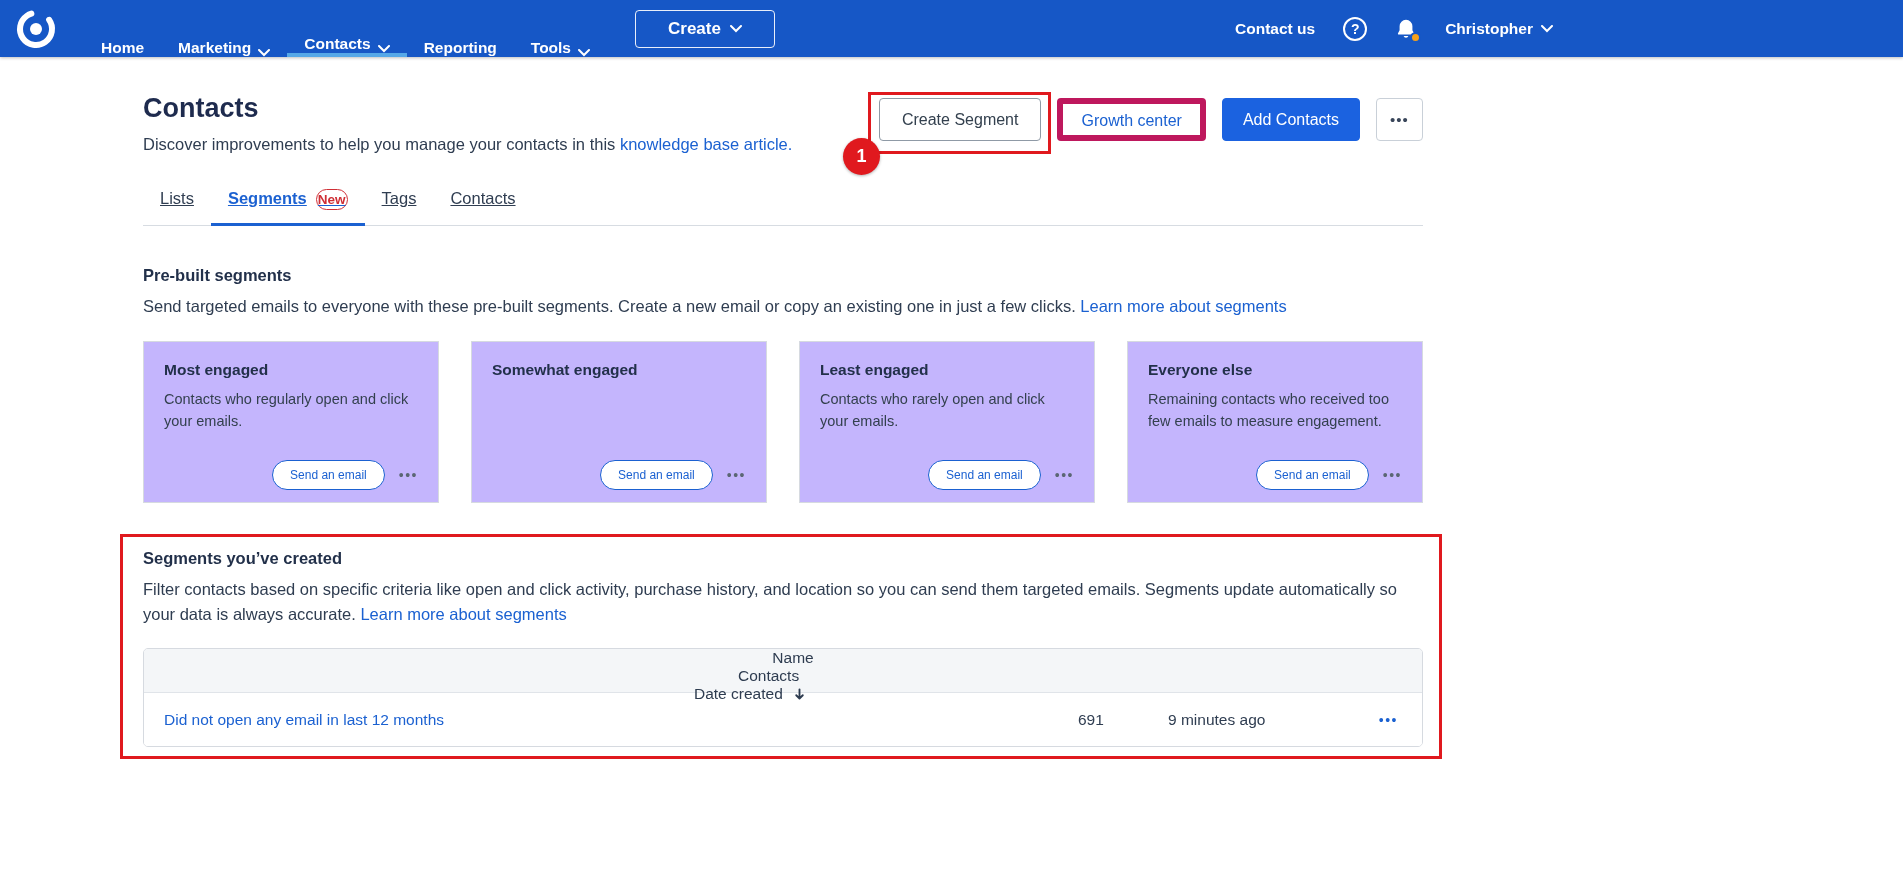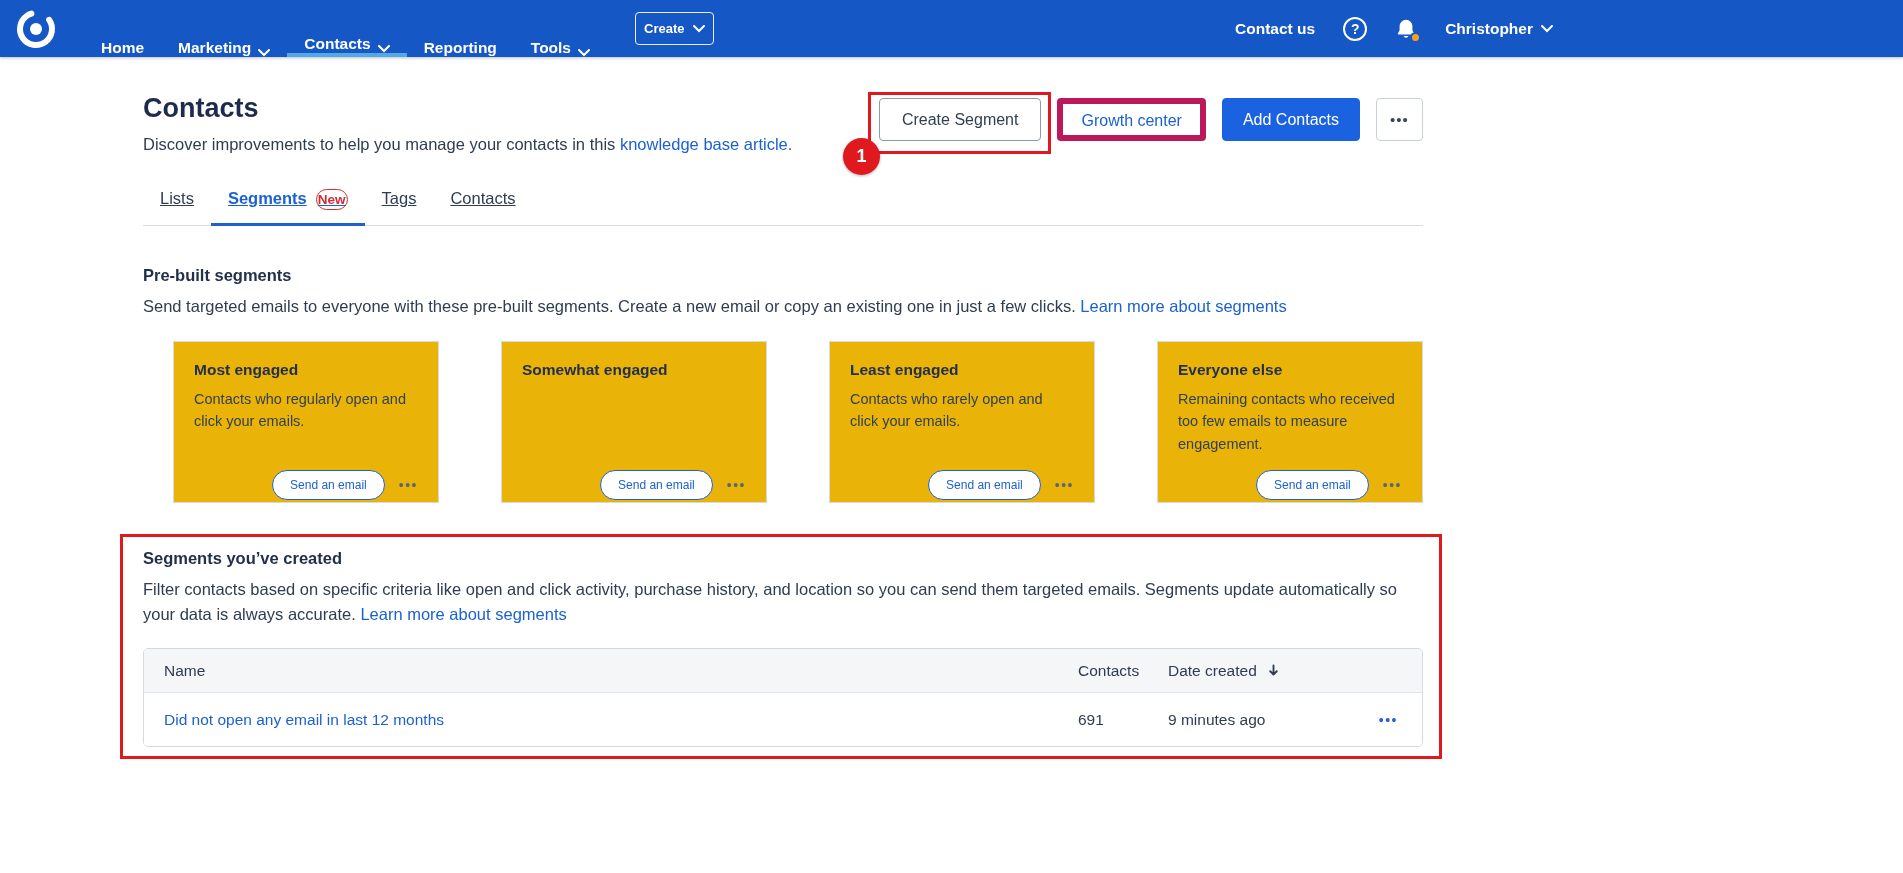--- a/index.html
+++ b/index.html
@@ -21,21 +21,21 @@
   .nav-item {
     display: flex; align-items: flex-end; gap: 7px;
     padding: 0 17px; font-size: 15.5px; font-weight: 700;
     color: #fff; cursor: pointer; position: relative;
   }
   .nav-item.active { border-bottom: 4px solid #55A8E8; padding-top: 4px; }
   .nav-create {
     align-self: center; margin-left: 28px;
     display: flex; align-items: center; gap: 9px;
     border: 1px solid rgba(255,255,255,.9); border-radius: 4px;
-    padding: 8px 8px; font-size: 13px; font-weight: 700; color: #fff;
+    padding: 8px 32px; font-size: 17px; font-weight: 700; color: #fff;
     background: transparent; cursor: pointer;
   }
   .nav-right {
     margin-left: auto; margin-right: 350px;
     display: flex; align-items: center; gap: 28px;
   }
   .nav-contactus { font-size: 15.5px; font-weight: 700; cursor: pointer; }
   .help-circle {
     width: 24px; height: 24px; border: 2px solid #fff; border-radius: 50%;
     display: flex; align-items: center; justify-content: center;
@@ -94,22 +94,22 @@
     border-radius: 999px; padding: 2px 1px; font-size: 13.5px; font-weight: 600;
   }
 
   
   .section-heading { margin-top: 40px; font-size: 16.5px; font-weight: 700; color: #22304A; }
   .section-desc { margin-top: 9px; font-size: 16.5px; line-height: 1.5; color: #2F3D51; }
 
   
   .cards { margin-top: 22px; display: grid; grid-template-columns: repeat(4, 1fr); gap: 32px; }
   .card {
-    border: 1px solid #D6DAE0; padding: 19px 20px 2px; min-height: 162px;
-    display: flex; flex-direction: column; background: #eab308; margin-left: 30px;
+    border: 1px solid #D6DAE0; padding: 19px 20px 12px; min-height: 162px;
+    display: flex; flex-direction: column; background: #c4b5fd;
   }
   .card-title { font-size: 15.5px; font-weight: 700; color: #22304A; margin-bottom: 9px; }
   .card-desc { font-size: 14.5px; line-height: 1.55; color: #33404E; }
   .card-footer { margin-top: auto; display: flex; justify-content: flex-end; align-items: center; gap: 14px; }
   .btn-pill {
     border: 1px solid #1B61D1; color: #1B61D1; background: #fff;
     border-radius: 999px; padding: 7px 17px; font-size: 12px; font-family: inherit; cursor: pointer;
   }
   .ellipsis-gray { color: #5B6674; font-size: 14px; letter-spacing: 1.5px; cursor: pointer; }
   .ellipsis-blue { color: #1B61D1; font-size: 14px; letter-spacing: 1.5px; cursor: pointer; }
@@ -117,21 +117,21 @@
   
   .created-wrap { position: relative; margin-top: 46px; }
   .created-wrap .section-heading { margin-top: 0; }
   .red-box-section {
     position: absolute; left: -23px; right: -19px; top: -15px; bottom: -12px;
     border: 3px solid #E0191E; pointer-events: none; z-index: 3;
   }
 
   .seg-table { margin-top: 22px; border: 1px solid #D6DAE0; border-radius: 5px; overflow: hidden; background: #fff; }
   .t-row { display: flex; align-items: center; font-size: 15.5px; }
-  .t-head { background: #F4F6F8; height: 44px; color: #2E3C50; border-bottom: 1px solid #E0E4E9; }
+  .t-head { background: #F4F6F8; height: 44px; color: #2E3C50; border-bottom: 1px solid #E0E4E9; flex-direction: column; }
   .t-body-row { height: 53px; background: #fff; }
   .col-name { flex: 1; padding-left: 20px; display: flex; align-items: center; gap: 8px; }
   .col-contacts { width: 90px; }
   .col-date { width: 178px; display: flex; align-items: center; gap: 9px; }
   .col-actions { width: 76px; text-align: right; padding-right: 24px; }
   .sort-icon { display: inline-flex; cursor: pointer; }
 </style>
 </head>
 <body>
 

